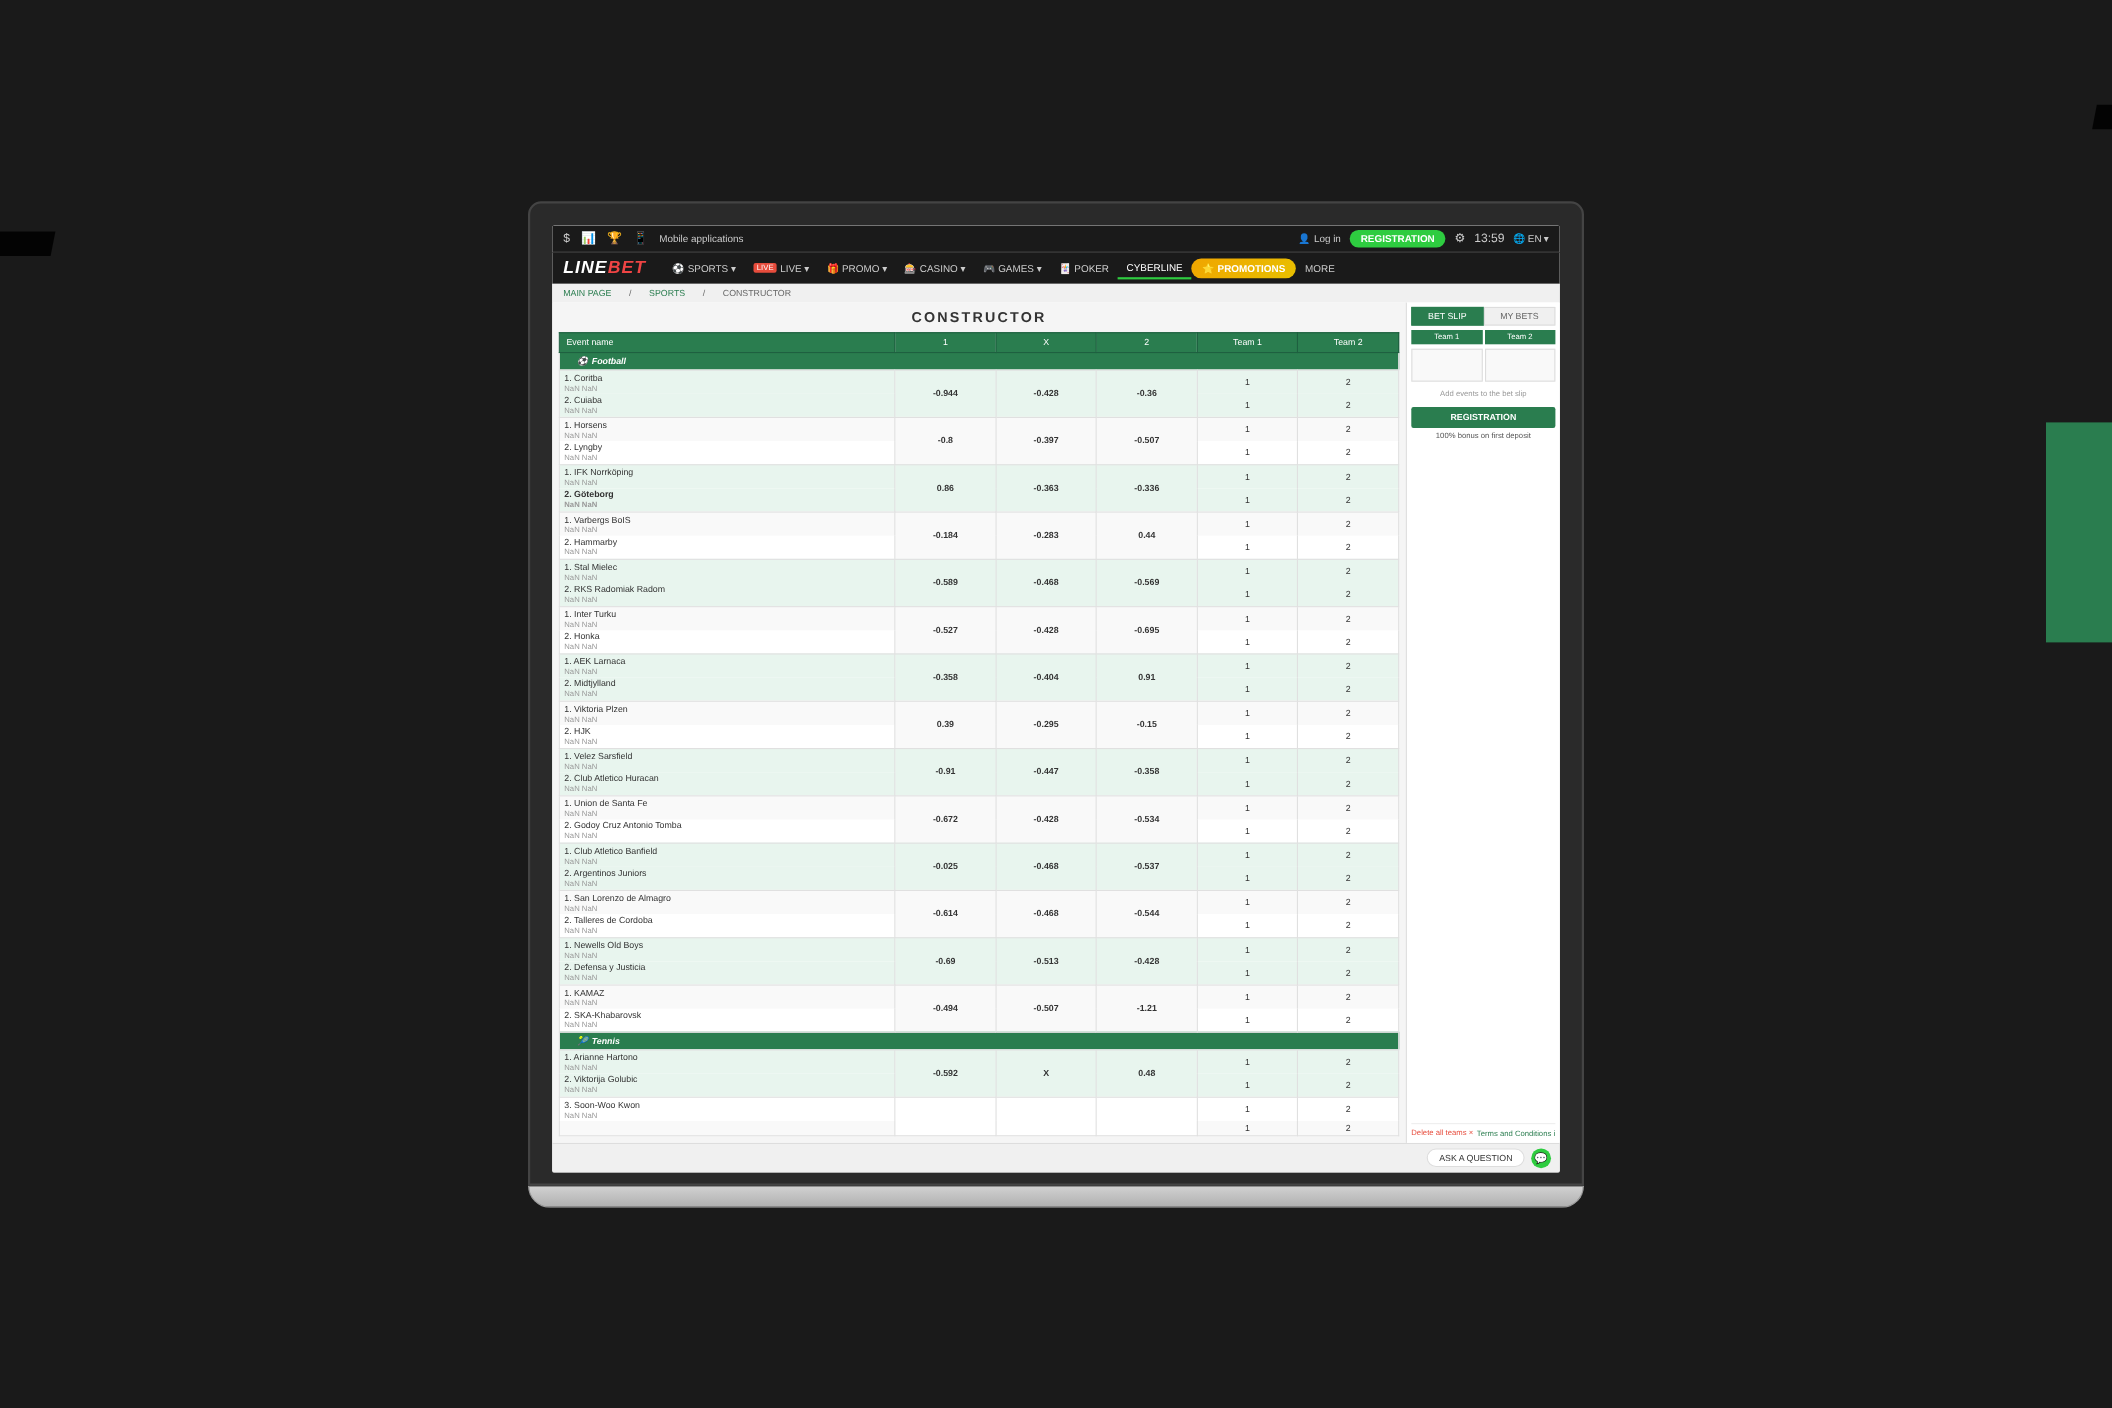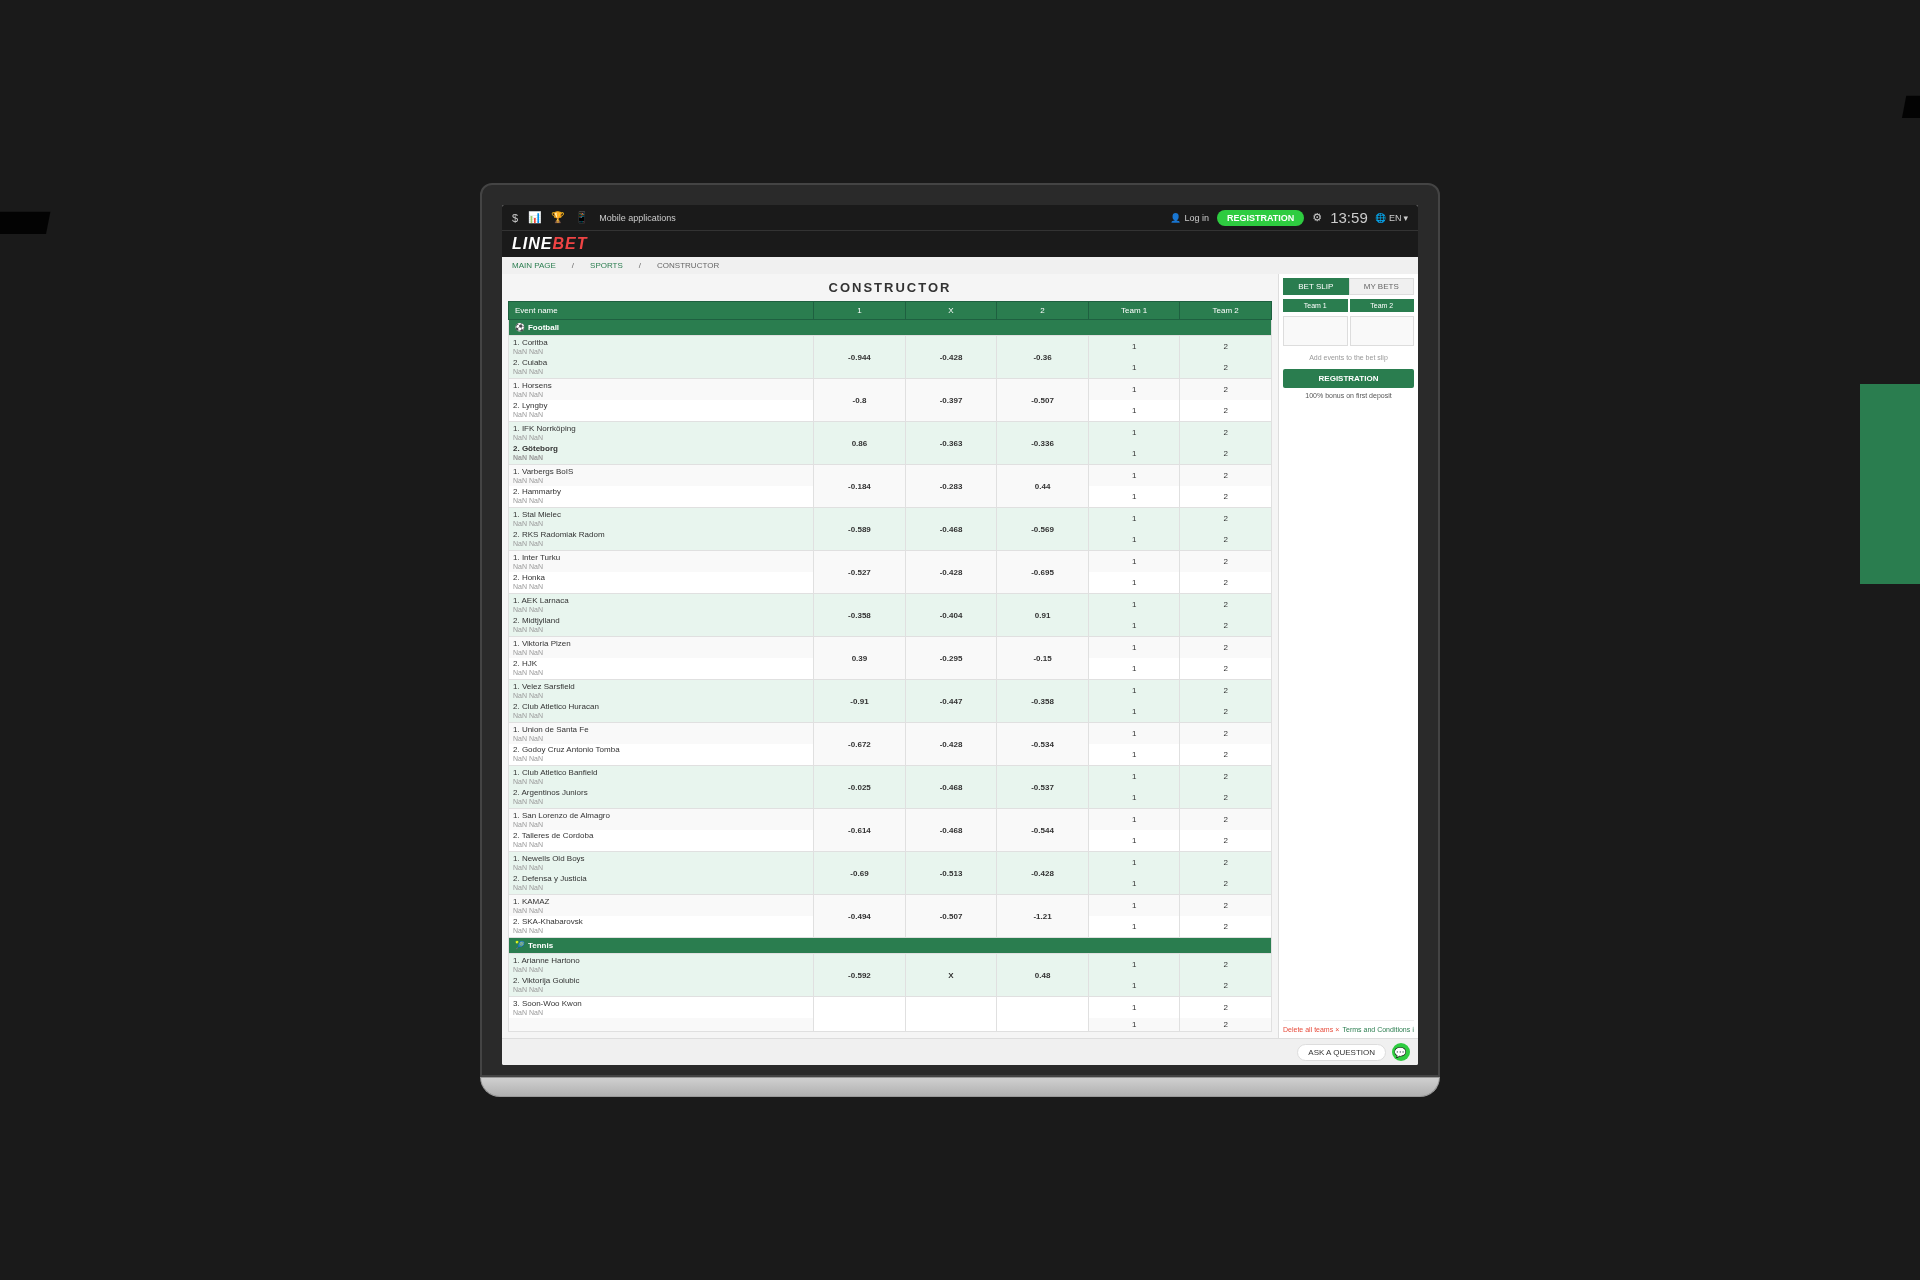--- a/index.html
+++ b/index.html
@@ -70,21 +70,21 @@
       background: #2ecc40;
       color: #fff;
       border: none;
       border-radius: 12px;
       padding: 3px 10px;
       font-size: 9px;
       font-weight: bold;
       cursor: pointer;
     }
 
-    .time-display { font-size: 15px; color: #ccc; }
+    .time-display { font-size: 11px; color: #ccc; }
     .lang-display { font-size: 9px; color: #ccc; display: flex; align-items: center; gap: 2px; }
 
     
     .nav-bar {
       background: #1a1a1a;
       display: flex;
       align-items: center;
       padding: 4px 10px;
       gap: 0;
       border-top: 1px solid #333;
@@ -202,21 +202,22 @@
     }
 
     .constructor-table td:first-child { text-align: left; }
 
     .constructor-table tr:nth-child(even) td { background: #f9f9f9; }
 
     .section-header td {
       background: #2a7d4f !important;
       color: #fff !important;
       font-weight: bold;
-      padding: 3px 6px;
+      padding: 3px 16px;
+      font-style: italic;
     }
 
     .section-icon { color: #90ee90; margin-right: 3px; }
 
     .odds-green { color: #2a7d4f; font-weight: bold; }
     .team-val { color: #333; }
 
     .nan-text { color: #999; font-size: 7px; }
 
     .highlighted-row td { background: #e8f5ee !important; }
@@ -433,20 +434,33 @@
               <span class="top-bar-icon">⚙</span>
               <span class="time-display">13:59</span>
               <span class="lang-display">
                 🌐 <span>EN</span> ▾
               </span>
             </div>
           </div>
 
           <div class="nav-bar">
             <div class="logo">LINE<span>BET</span></div>
+            <div class="nav-items">
+              <div class="nav-item">⚽ SPORTS ▾</div>
+              <div class="nav-item">
+                <span class="live-badge">LIVE</span> LIVE ▾
+              </div>
+              <div class="nav-item">🎁 PROMO ▾</div>
+              <div class="nav-item">🎰 CASINO ▾</div>
+              <div class="nav-item">🎮 GAMES ▾</div>
+              <div class="nav-item">🃏 POKER</div>
+              <div class="cyberline-btn">CYBERLINE</div>
+              <div class="promotions-btn">⭐ <span>PROMOTIONS</span></div>
+              <div class="more-btn">MORE</div>
+            </div>
           </div>
 
           <div class="breadcrumb">
             <a href="#">MAIN PAGE</a>
             <span>/</span>
             <a href="#">SPORTS</a>
             <span>/</span>
             <span>CONSTRUCTOR</span>
           </div>
 

